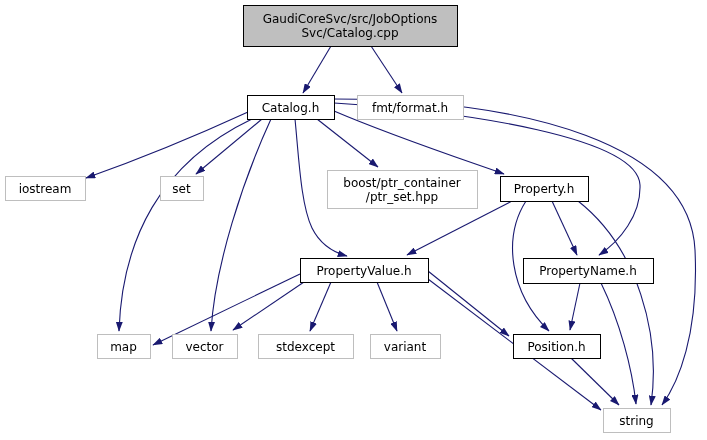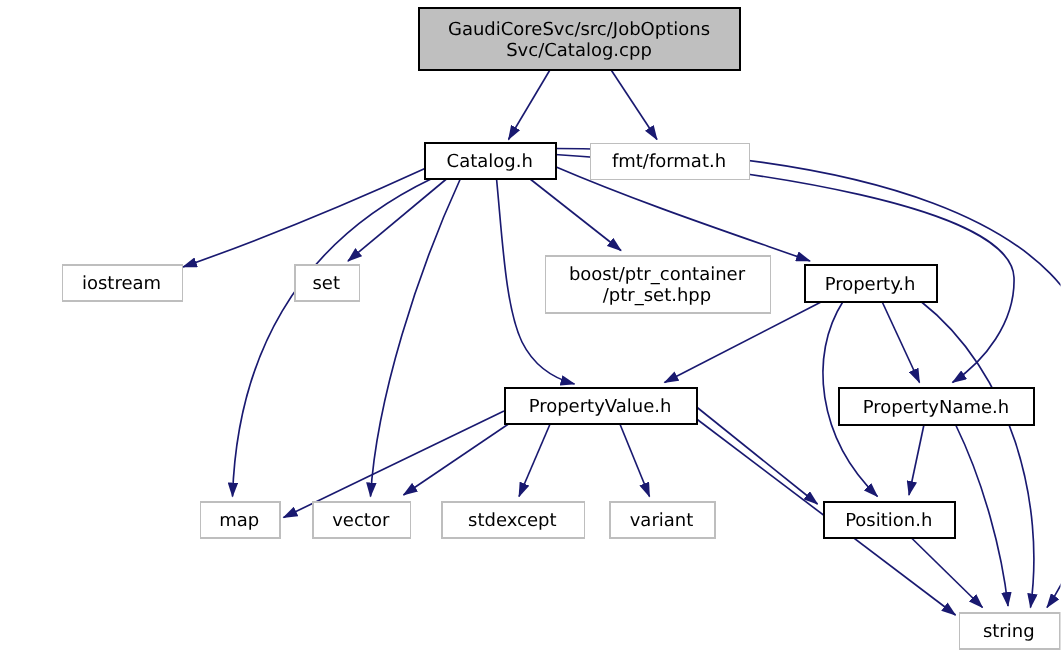--- a/index.html
+++ b/index.html
@@ -1,18 +1,18 @@
 <!DOCTYPE html>
 <html><head>
 <meta charset="utf-8">
 <style>
   html,body{margin:0;padding:0;background:#ffffff;}
   body{width:707px;height:440px;overflow:hidden;
        font-family:"DejaVu Sans","Liberation Sans",sans-serif;}
-  #graph-wrap{width:569px;height:440px;position:relative;margin-left:36px;}
+  #graph-wrap{width:569px;height:440px;position:relative;}
   svg{display:block;}
   .node-rect{shape-rendering:crispEdges;}
   .node-label{font-size:12px;fill:#000000;text-anchor:middle;}
   .edge{fill:none;stroke-width:1.1px;}
 </style>
 </head>
 <body>
 
 <div id="graph-wrap">
     <svg width="707" height="440" viewBox="0 0 707 440">

